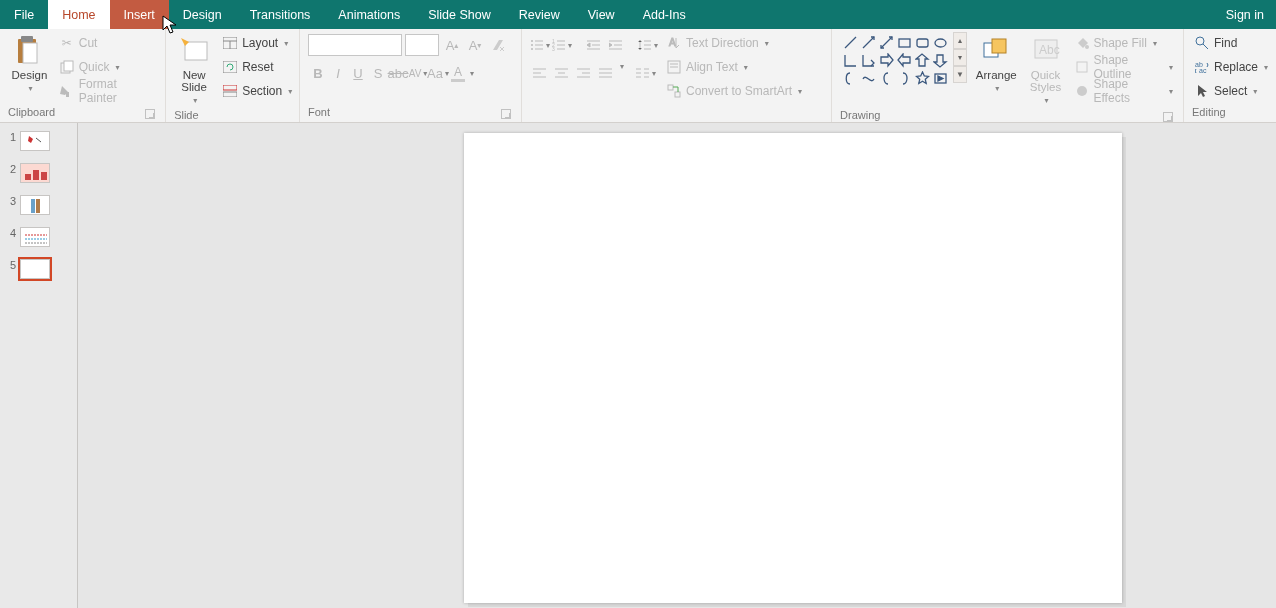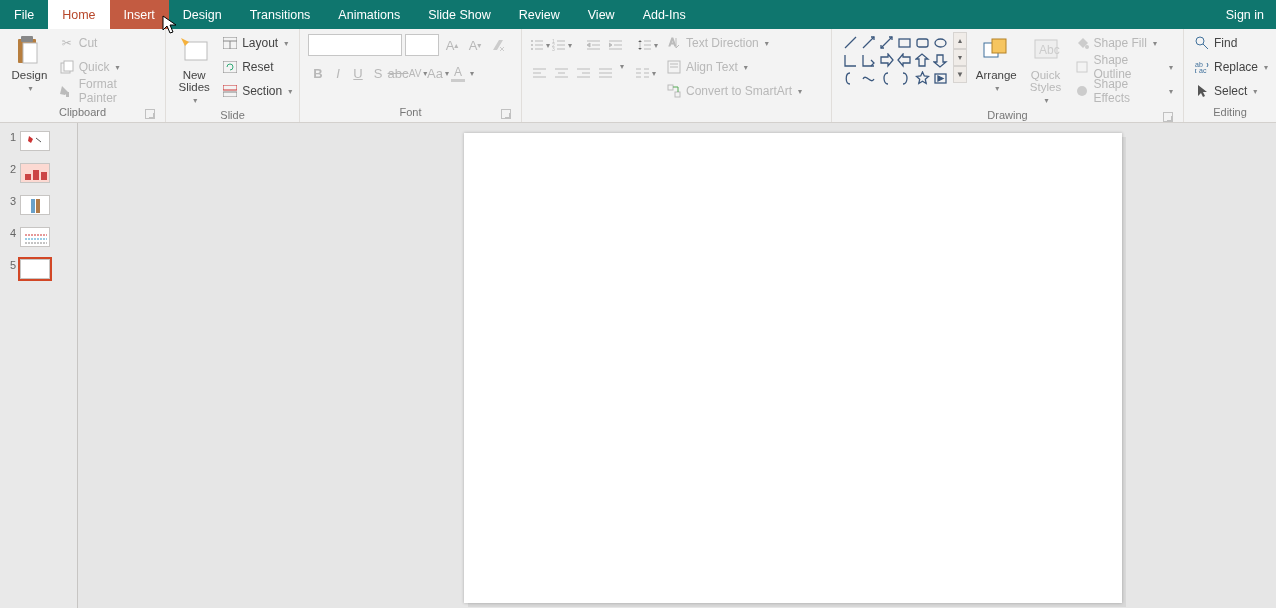--- a/index.html
+++ b/index.html
@@ -11,21 +11,21 @@
 .tab.active { background: #fff; color: #b7472a; }
 .tab.hover { background: #c35b41; color: #fff; }
 .tell-me { display:flex; align-items:center; gap:6px; margin-left:12px; color:#fff; opacity:0.9;}
 .tell-me svg { width:12px; height:12px; }
 .signin { margin-left:auto; padding:0 12px; display:flex; align-items:center; font-size:12.5px;}
 
 
 .ribbon { background:#f3f3f3; border-bottom:1px solid #d3d0cd; height:94px; display:flex; }
 .group { border-right:1px solid #e1dedb; padding:3px 8px 0 8px; display:flex; flex-direction:column; position:relative;}
 .group-body { flex:1; display:flex; align-items:flex-start; gap:6px; }
-.group-label { text-align:center; color:#777; font-size:11px; padding:2px 0 4px 0; position:relative;}
+.group-label { text-align:left; color:#777; font-size:11px; padding:2px 0 4px 0; position:relative;}
 .dlg { position:absolute; right:2px; bottom:3px; width:10px; height:10px; border:1px solid #9a9a9a; opacity:.55;}
 .dlg:after{content:"";position:absolute;right:0;bottom:0;width:4px;height:4px;border-right:1px solid #9a9a9a;border-bottom:1px solid #9a9a9a;}
 
 .big-btn { display:flex; flex-direction:column; align-items:center; justify-content:center; padding:2px 4px; min-width:40px; color:#444; gap:3px; font-size:11.5px; text-align:center;}
 .big-btn .icon { width:32px; height:32px; display:flex; align-items:center; justify-content:center; }
 .big-btn.disabled { color:#b8b8b8; }
 .small-row { display:flex; align-items:center; gap:4px; height:22px; padding:0 2px; font-size:12px;}
 .icon-sm { width:16px; height:16px; display:inline-flex; align-items:center; justify-content:center; flex-shrink:0;}
 .caret { font-size:8px; color:#888; margin-left:2px;}
 .col { display:flex; flex-direction:column; gap:2px; }
@@ -116,21 +116,21 @@
   <div class="group" style="min-width:116px">
     <div class="group-body">
       <div class="big-btn">
         <span class="icon">
             <svg width="30" height="28">
               <rect x="6" y="6" width="22" height="18" fill="#fff" stroke="#bbb"></rect>
               <path d="M2 2l8 4-4 4z" fill="#f5b13d"></path>
             </svg>
           </span>
         <span style="white-space:pre-line">New
-Slides</span>
+Slide</span>
           <span class="caret">▾</span>
       </div>
       <div class="col">
         <div class="small-row">
             <span class="icon-sm">
               <svg width="14" height="12">
                 <rect width="14" height="12" fill="none" stroke="#888"></rect>
                 <line x1="0" y1="4" x2="14" y2="4" stroke="#888"></line>
                 <line x1="7" y1="4" x2="7" y2="12" stroke="#888"></line>
               </svg>

